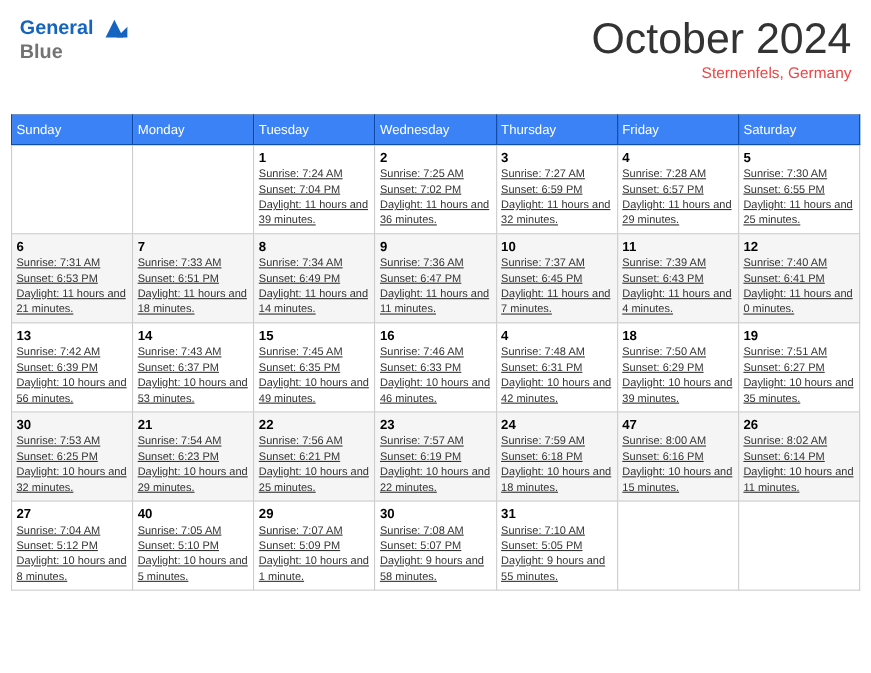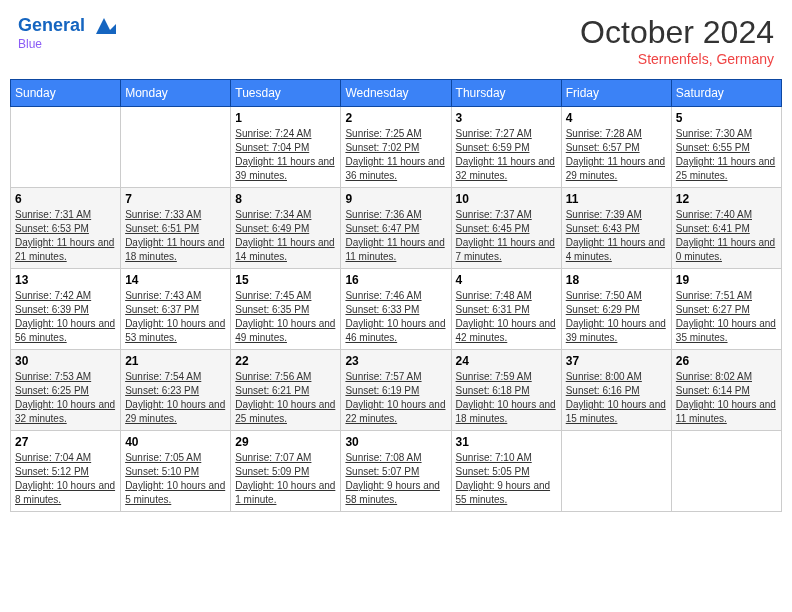--- a/index.html
+++ b/index.html
@@ -7,21 +7,21 @@
       font-family: Arial, sans-serif;
       background: #fff;
       width: 792px;
       min-height: 612px;
       padding: 10px;
     }
     .header {
       display: flex;
       justify-content: space-between;
       align-items: flex-start;
-      margin-bottom: 8px;
+      margin-bottom: 26px;
       padding: 4px 8px;
     }
     .logo {
       display: flex;
       align-items: center;
     }
     .logo-text {
       font-size: 18px;
       font-weight: bold;
       color: #333;
@@ -32,21 +32,21 @@
     }
     .logo-icon {
       width: 24px;
       height: 24px;
       margin-left: 2px;
     }
     .title-block {
       text-align: right;
     }
     .month-title {
-      font-size: 32px;
+      font-size: 39px;
       font-weight: 300;
       color: #333;
     }
     .location {
       font-size: 14px;
       color: #ef4444;
     }
     .calendar {
       width: 100%;
       border-collapse: collapse;
@@ -97,21 +97,21 @@
 <div class="header">
   <div class="logo">
     <div>
       <div class="logo-text">
         <span>General</span>
         <svg class="logo-icon" viewBox="0 0 24 24" style="display:inline-block;vertical-align:middle;">
           <polygon points="4,20 20,20 12,4" fill="#1565c0"></polygon>
           <polygon points="14,20 24,20 24,10" fill="#1565c0"></polygon>
         </svg>
       </div>
-      <div class="logo-text" style="color:#8b5cf6;font-size:12px;font-weight:normal;">Blue</div>
+      <div class="logo-text" style="color:#737373;font-size:18px;font-weight:bold;">Blue</div>
     </div>
   </div>
   <div class="title-block">
     <div class="month-title">October 2024</div>
     <div class="location">Sternenfels, Germany</div>
   </div>
 </div>
 
 <table class="calendar">
   <thead>
@@ -225,21 +225,21 @@
         </td>
         <td>
           <span class="day-number">23</span>
           <div class="day-info">Sunrise: 7:57 AM<br>Sunset: 6:19 PM<br>Daylight: 10 hours and 22 minutes.</div>
         </td>
         <td>
           <span class="day-number">24</span>
           <div class="day-info">Sunrise: 7:59 AM<br>Sunset: 6:18 PM<br>Daylight: 10 hours and 18 minutes.</div>
         </td>
         <td>
-          <span class="day-number">37</span>
+          <span class="day-number">47</span>
           <div class="day-info">Sunrise: 8:00 AM<br>Sunset: 6:16 PM<br>Daylight: 10 hours and 15 minutes.</div>
         </td>
         <td>
           <span class="day-number">26</span>
           <div class="day-info">Sunrise: 8:02 AM<br>Sunset: 6:14 PM<br>Daylight: 10 hours and 11 minutes.</div>
         </td>
       </tr>
       <tr>
         <td>
           <span class="day-number">27</span>

